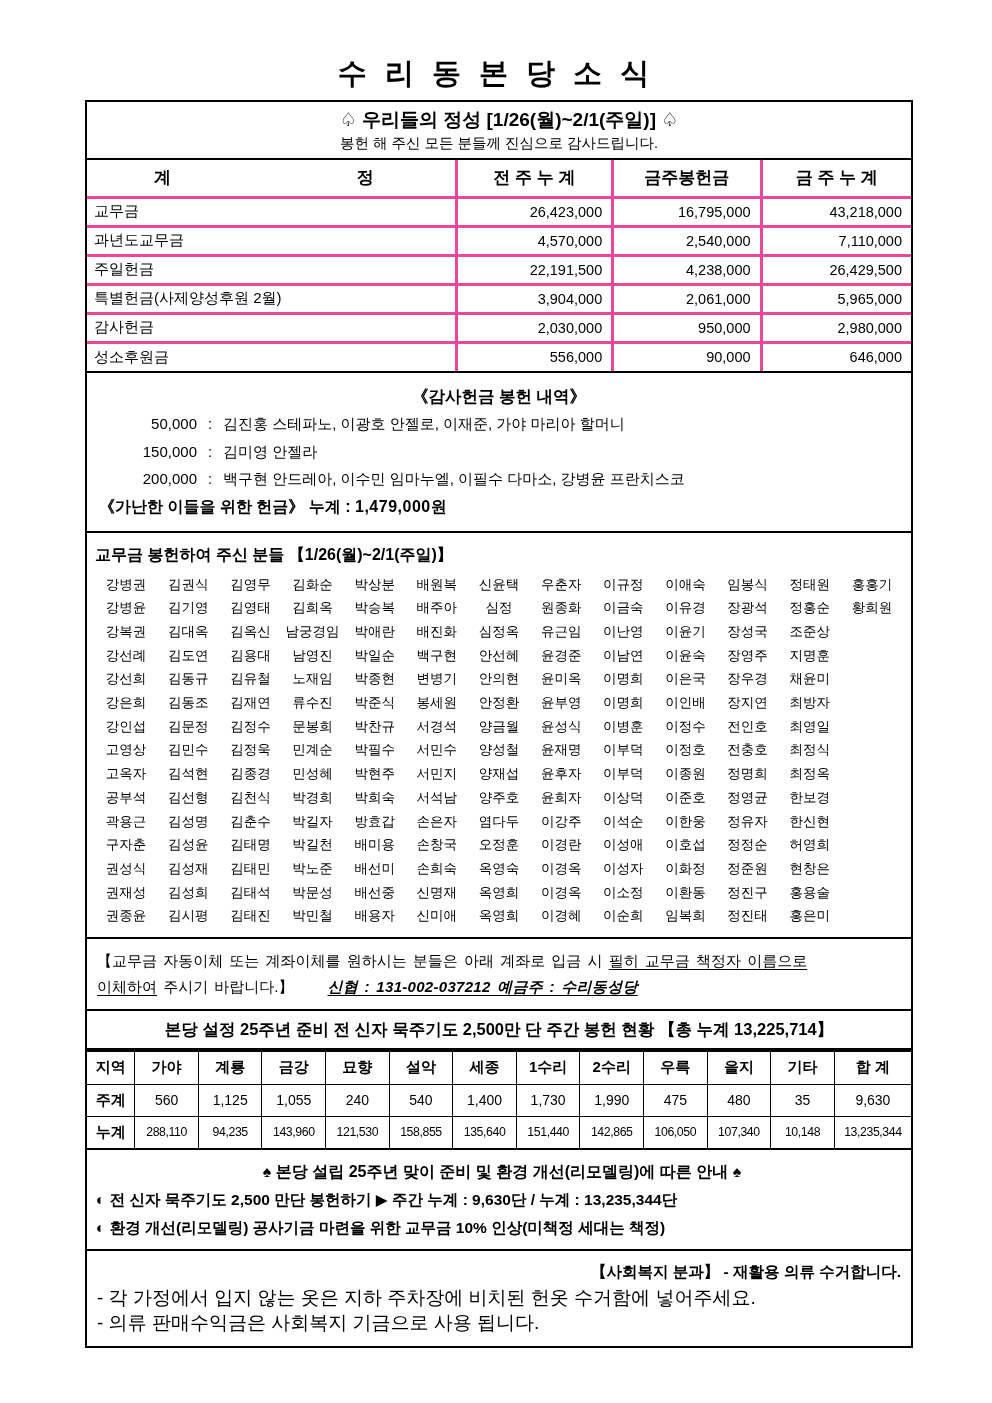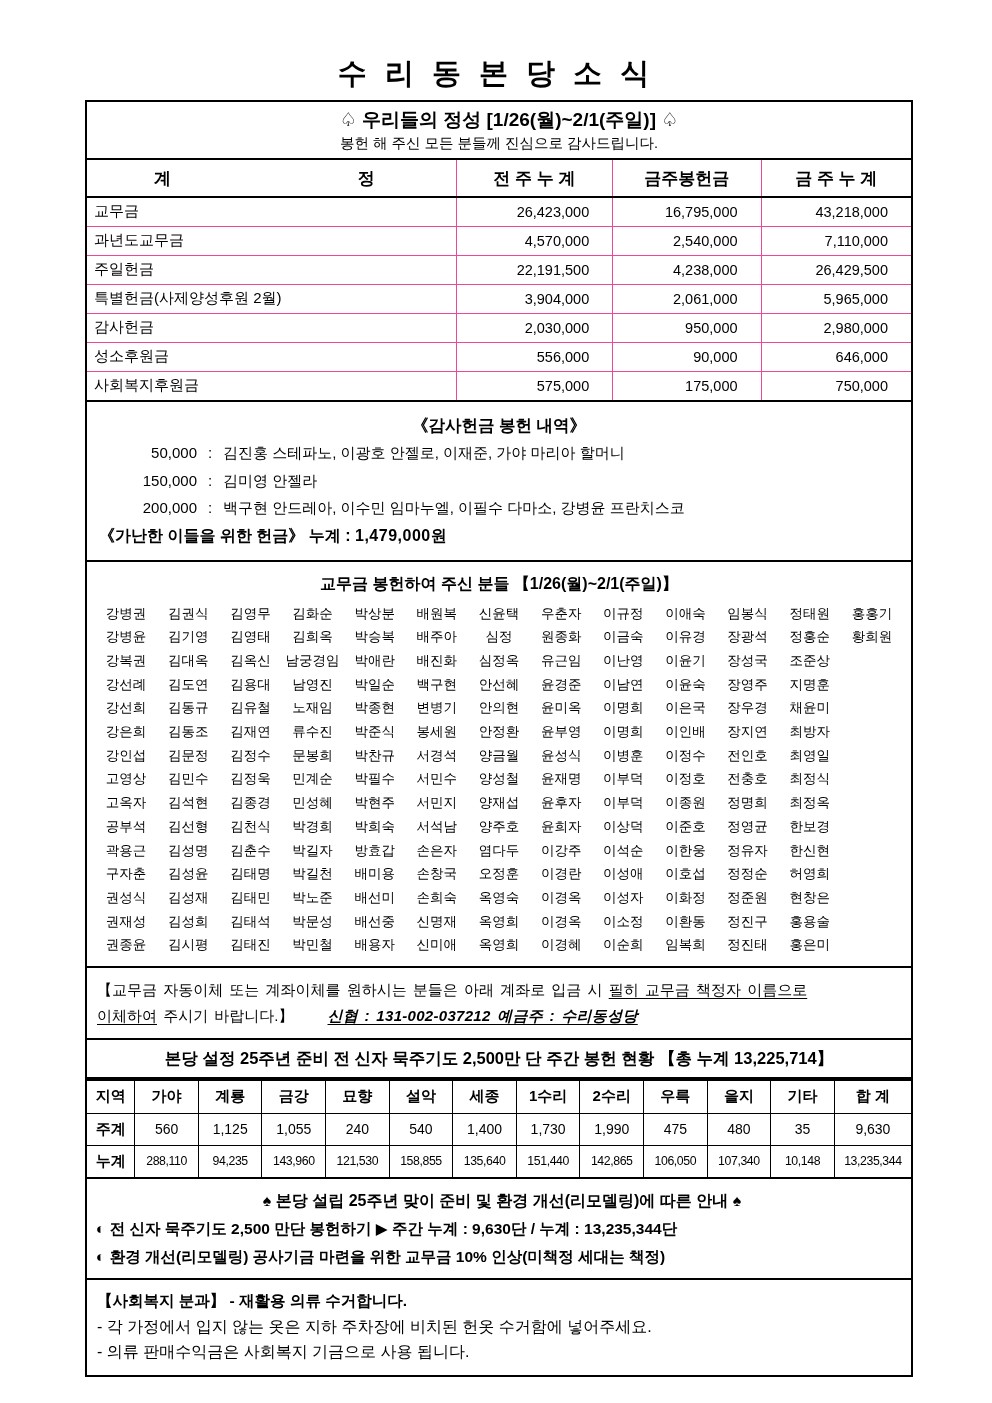--- a/index.html
+++ b/index.html
@@ -18,43 +18,43 @@
   .sec { border-top:2px solid #000; }
   .sec:first-child { border-top:none; }
 
   
   .devotion-head { text-align:center; padding:4px 0 5px 0; }
   .devotion-head .h { font-size:19px; font-weight:bold; line-height:27px;padding-left:20px; }
   .devotion-head .s { font-size:14.5px; line-height:20px; }
 
   
   table { border-collapse:collapse; width:100%; table-layout:fixed; }
-  .fin-table th, .fin-table td { border:1px solid #ec4899; overflow:hidden; white-space:nowrap; }
+  .fin-table th, .fin-table td { border:3px solid #ec4899; overflow:hidden; white-space:nowrap; }
   .fin-table th { height:37px; font-size:17px; font-weight:bold; }
   .fin-table tr th { border-top:none; border-bottom:2px solid #000; }
   .fin-table th:first-child, .fin-table td:first-child { border-left:none; }
   .fin-table th:last-child, .fin-table td:last-child { border-right:none; }
   .fin-table tr:last-child td { border-bottom:none; }
   .fin-table td { height:29px; font-size:15px; }
   .fin-table td.label { text-align:left; padding-left:7px; }
-  .fin-table td.num { text-align:right; padding-right:23px; font-size:14.5px; }
+  .fin-table td.num { text-align:right; padding-right:9px; font-size:14.5px; }
   .split-head { display:flex; justify-content:space-between; padding:0 80px 0 66px; }
 
   
   .thanks { padding:9px 12px 10px 12px; font-size:15px; }
   .thanks .t { font-weight:bold; font-size:16.5px; line-height:28px;text-align:center; }
   .entry { display:flex; line-height:27.5px; }
   .entry .amt { width:98px; text-align:right; flex:0 0 auto; }
   .entry .sep { width:26px; text-align:center; flex:0 0 auto; }
   .poor { font-weight:bold; font-size:16px; line-height:28px; }
   .poor .amt2 { letter-spacing:0.5px; }
 
   
   .donors { padding:7px 8px 9px 8px; }
-  .donors .t { text-align:center; font-weight:bold; font-size:16px; line-height:30px; margin-bottom:3px; }
+  .donors .t { font-weight:bold; font-size:16px; line-height:30px; margin-bottom:3px; }
   .donor-row { display:grid; grid-template-columns:repeat(13,1fr); line-height:23.7px; }
   .donor-cell { text-align:center; font-size:13.5px; white-space:nowrap; }
 
   
   .transfer { padding:9px 10px 9px 10px; font-size:15px; line-height:26px; word-spacing:2px; }
   .transfer .ul { text-decoration:underline; text-underline-offset:3px; }
   .transfer .acct { font-weight:bold; text-decoration:underline; text-underline-offset:3px; margin-left:34px; letter-spacing:0.3px;font-style:italic; }
 
   
   .rosary-title { text-align:center; font-weight:bold; font-size:16.5px; line-height:37px; }
@@ -69,22 +69,22 @@
   .region-table tr.cum td { font-size:12.3px; letter-spacing:-0.4px; }
   .region-table tr.cum td.rowlab { font-size:15px; letter-spacing:0; }
 
   
   .notice { padding:7px 3px 8px 9px; }
   .notice .t { text-align:center; font-weight:bold; font-size:16px; line-height:29px; }
   .notice .item { font-weight:bold; font-size:15.5px; line-height:27.5px; }
 
   
   .welfare { padding:7px 10px 11px 10px; }
-  .welfare .t { text-align:left; font-weight:bold; font-size:15.5px; line-height:27px; }
-  .welfare .item { font-size:16px; line-height:25px; }
+  .welfare .t { text-align:right; font-weight:bold; font-size:15.5px; line-height:27px; }
+  .welfare .item { font-size:19px; line-height:25px; }
 </style>
 </head>
 <body>
 
 <div class="page">
 
   <h1 class="doc-title">수 리 동 본 당 소 식</h1>
 
   <div class="doc">
 
@@ -142,26 +142,20 @@
               <td class="num">2,030,000</td>
               <td class="num">950,000</td>
               <td class="num">2,980,000</td>
             </tr>
             <tr>
               <td class="label">성소후원금</td>
               <td class="num">556,000</td>
               <td class="num">90,000</td>
               <td class="num">646,000</td>
             </tr>
-            <tr>
-              <td class="label">사회복지후원금</td>
-              <td class="num">575,000</td>
-              <td class="num">175,000</td>
-              <td class="num">750,000</td>
-            </tr>
           </tbody>
       </table>
     </div>
 
     <div class="sec thanks">
       <div class="t">《감사헌금 봉헌 내역》</div>
       <div>
           <div class="entry">
             <span class="amt">50,000</span>
             <span class="sep">:</span>

